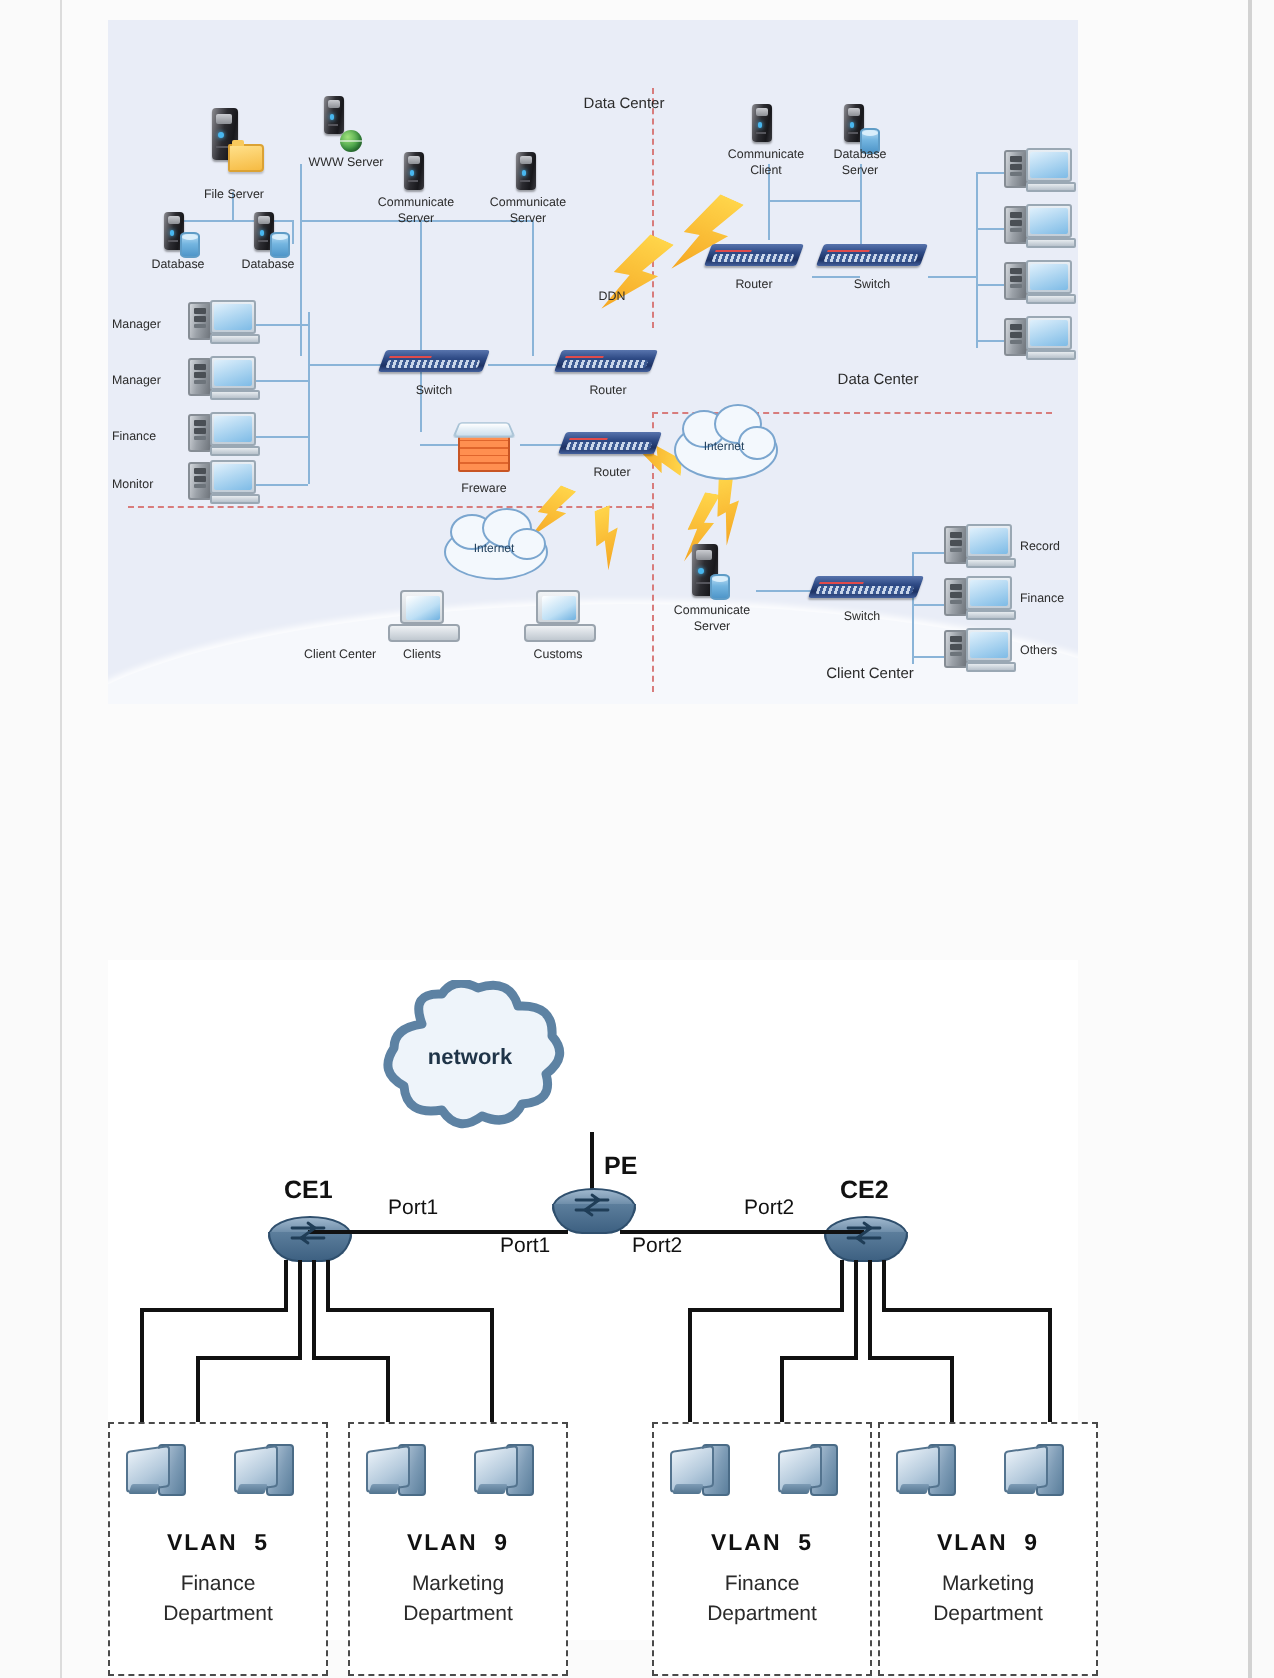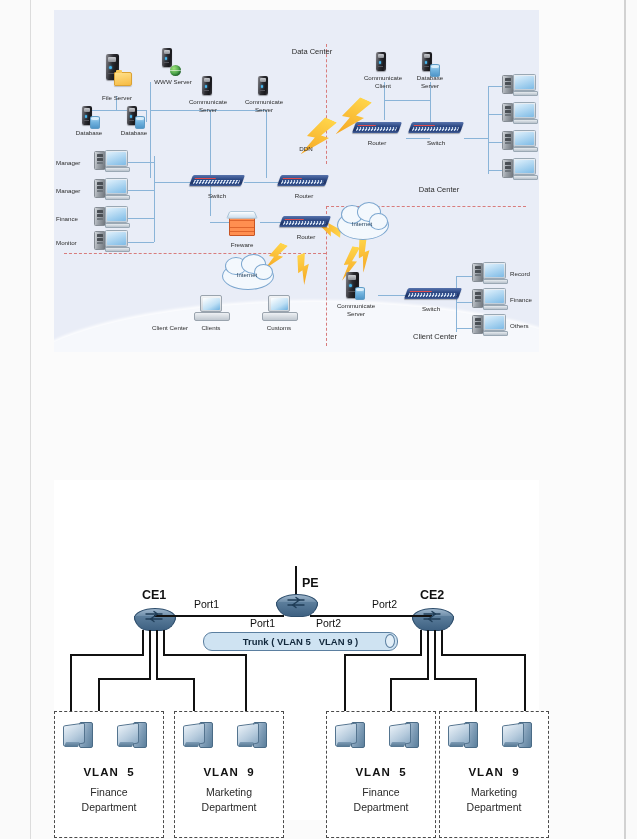--- a/index.html
+++ b/index.html
@@ -546,20 +546,27 @@
       </div>
       <div class="kb"></div>
   </div>
   <div class="lbl l" style="left:456px;top:312px;width:40px;">Others</div>
 
   <div class="lbl big" style="left:336px;top:323px;width:90px;">Client Center</div>
 </div>
 
 <div id="diagram2">
 
+  <div class="cloud2">
+    <svg width="100" height="78" viewBox="0 0 100 78">
+      <path d="M26 22 Q20 6 36 7 Q42 -2 54 4 Q70 -1 74 13 Q92 12 91 28 Q100 38 88 47
+               Q92 61 76 62 Q70 74 56 68 Q44 77 36 65 Q18 68 17 53 Q4 46 12 34 Q12 24 26 22 Z" fill="#eef4fa" stroke="#5d82a3" stroke-width="4.5" stroke-linejoin="round"></path>
+    </svg>
+    <div class="ctext">network</div>
+  </div>
 
   <div class="k-line v" style="left:241px;top:86px;height:36px;"></div>
 
   <div class="node-lbl" style="left:248px;top:96px;">PE</div>
   <div class="rtr" style="left:222px;top:114px;">
     <div class="top"></div>
       <div class="side"></div>
     <svg class="arrows" viewBox="0 0 20 13">
       <path d="M2 4 H13 M10 1.5 L13.5 4 L10 6.5 M18 9 H7 M10 6.5 L6.5 9 L10 11.5" stroke="#1f3d57" stroke-width="1.4" fill="none" stroke-linecap="round" stroke-linejoin="round"></path>
       <path d="M2 9 H7 M18 4 H13" stroke="#1f3d57" stroke-width="1.4" fill="none" stroke-linecap="round"></path>
@@ -587,24 +594,20 @@
   </div>
 
   <div class="k-line h" style="left:100px;top:135px;width:130px;"></div>
   <div class="k-line h" style="left:256px;top:135px;width:122px;"></div>
 
   <div class="port-lbl" style="left:140px;top:118px;">Port1</div>
   <div class="port-lbl" style="left:196px;top:137px;">Port1</div>
   <div class="port-lbl" style="left:262px;top:137px;">Port2</div>
   <div class="port-lbl" style="left:318px;top:118px;">Port2</div>
 
-  <div class="trunk">
-    <span class="tt">Trunk ( VLAN 5   VLAN 9 )</span>
-    <span class="cap"></span>
-  </div>
 
   <div class="k-line v" style="left:88px;top:150px;height:24px;"></div>
   <div class="k-line h" style="left:16px;top:174px;width:74px;"></div>
   <div class="k-line v" style="left:16px;top:174px;height:58px;"></div>
   <div class="k-line v" style="left:95px;top:150px;height:49px;"></div>
   <div class="k-line h" style="left:44px;top:198px;width:53px;"></div>
   <div class="k-line v" style="left:44px;top:198px;height:34px;"></div>
   <div class="k-line v" style="left:102px;top:150px;height:49px;"></div>
   <div class="k-line h" style="left:102px;top:198px;width:38px;"></div>
   <div class="k-line v" style="left:139px;top:198px;height:34px;"></div>

